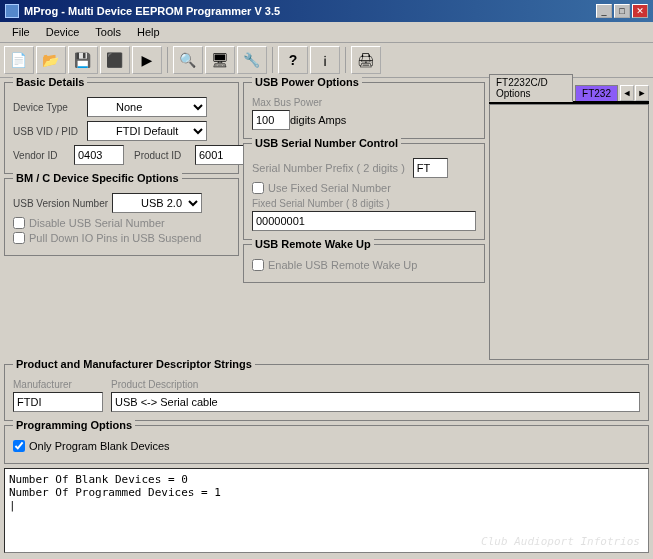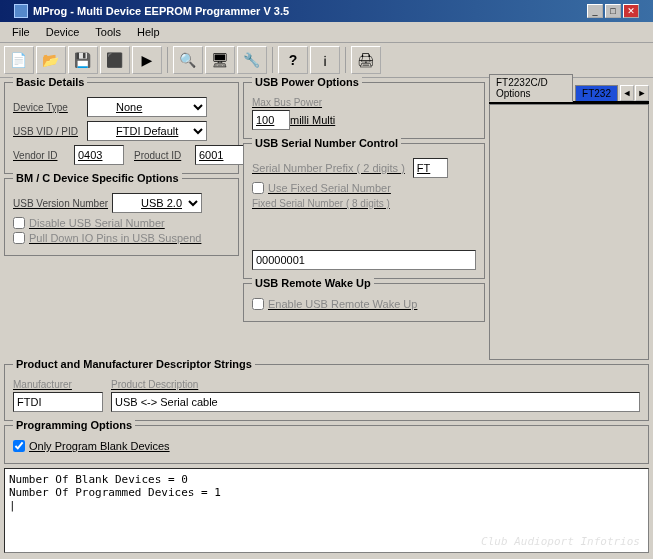--- a/index.html
+++ b/index.html
@@ -10,21 +10,21 @@
       width: 653px;
       height: 559px;
       overflow: hidden;
     }
     .title-bar {
       background: linear-gradient(to right, #0a246a, #3a6ea5);
       color: white;
       display: flex;
       align-items: center;
       justify-content: space-between;
-      padding: 3px 14px;
+      padding: 3px 5px;
       height: 22px;
     }
     .title-bar-left {
       display: flex;
       align-items: center;
       gap: 5px;
     }
     .title-icon {
       width: 14px;
       height: 14px;
@@ -87,21 +87,20 @@
       width: 1px;
       height: 26px;
       background: #a0a0a0;
       margin: 0 3px;
     }
     .group-box {
       border: 1px solid #808080;
       background: #d4d0c8;
       position: relative;
       padding: 14px 8px 8px 8px;
-      text-decoration: underline;
     }
     .group-box-title {
       position: absolute;
       top: -7px;
       left: 8px;
       background: #d4d0c8;
       padding: 0 3px;
       font-size: 11px;
       font-weight: bold;
     }
@@ -154,21 +153,21 @@
     .tab-bar {
       display: flex;
       align-items: flex-end;
       border-bottom: 3px solid #000000;
       height: 22px;
     }
     .tab {
       padding: 2px 10px;
       font-size: 11px;
       border: 1px solid #808080;
-      background: #1d4ed8;
+      background: #8b5cf6;
       cursor: pointer;
       border-bottom: none;
       margin-right: 2px;
     }
     .tab.active {
       background: #d4d0c8;
       border-bottom: 1px solid #d4d0c8;
       margin-bottom: -1px;
       z-index: 1;
     }
@@ -318,38 +317,38 @@
 
     <div style="display:flex; flex-direction:column; gap:4px; flex:1;">
 
       <div class="group-box">
         <span class="group-box-title">USB Power Options</span>
         <div style="display:flex; gap:8px;">
           <div>
             <div style="font-size:10px; color:#888; margin-bottom:2px;">Max Bus Power</div>
             <div style="display:flex; align-items:center; ">
               <input class="form-input" type="text" value="100" style="width: 38px;">
-              <span>milli Multi</span>
+              <span>digits Amps</span>
             </div>
           </div>
         </div>
       </div>
 
       <div class="group-box">
         <span class="group-box-title">USB Serial Number Control</span>
         <div class="form-row">
           <span class="disabled-text">Serial Number Prefix ( 2 digits )</span>
           <input class="form-input" type="text" value="FT" style="width: 35px; margin-left: 4px;">
         </div>
         <div class="checkbox-row">
           <input type="checkbox" style="">
           <span class="disabled-text">Use Fixed Serial Number</span>
         </div>
         <div style="font-size:10px; color:#888; margin-bottom:2px; margin-top:4px;">Fixed Serial Number ( 8 digits )</div>
-        <input class="form-input" type="text" style="width: 100%; margin-top: 39px;" value="00000001">
+        <input class="form-input" type="text" style="width: 100%;" value="00000001">
       </div>
 
       <div class="group-box">
         <span class="group-box-title">USB Remote Wake Up</span>
         <div class="checkbox-row">
           <input type="checkbox" style="">
           <span class="disabled-text">Enable USB Remote Wake Up</span>
         </div>
       </div>
     </div>

